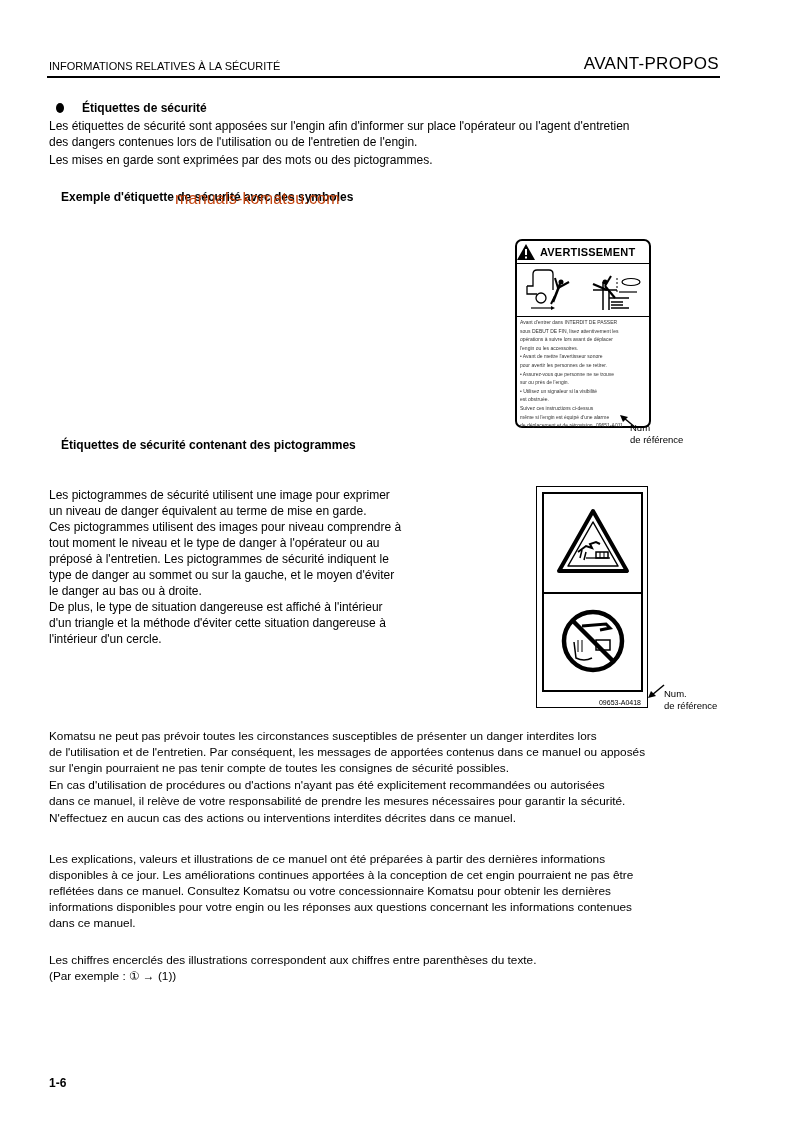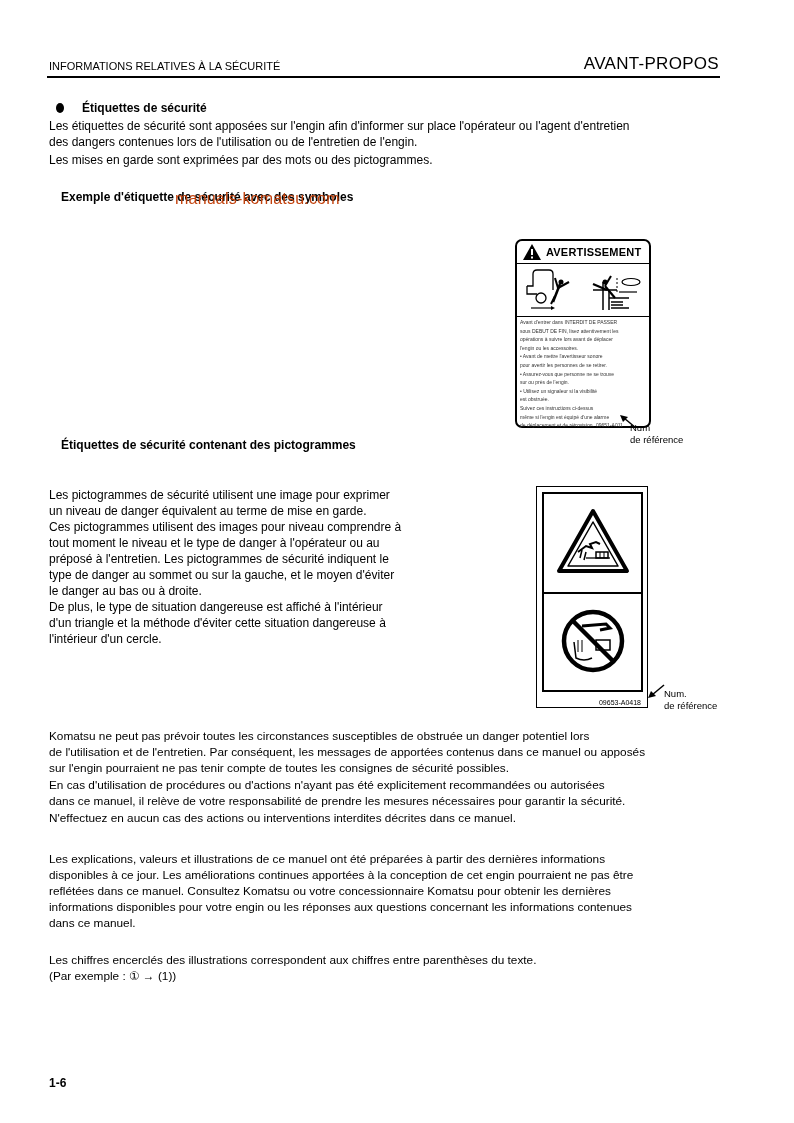--- a/index.html
+++ b/index.html
@@ -24,21 +24,21 @@
       font-family: "Liberation Sans", sans-serif;
     }
 
     
     .label1 {
       left: 515px; top: 239px; width: 132px; height: 185px;
       border: 2px solid #000; border-radius: 7px; background: #fff;
     }
     .label1-head {
       height: 22px; border-bottom: 1.5px solid #000;
-      display: flex; align-items: center; padding-left: 6px; gap: 5px;
+      display: flex; align-items: center; gap: 5px;
     }
     .label1-head-text { font-size: 11px; font-weight: bold; letter-spacing: 0.2px; }
     .label1-pics { height: 52px; border-bottom: 1.5px solid #000; position: relative; }
     .label1-body { padding: 2px 3px; font-size: 5px; line-height: 7.6px; color: #333; }
     .label1-body p { margin: 0 0 1px 0; }
     .ref-label { font-size: 9.5px; line-height: 12px; }
 
     
     .label2-outer {
       left: 536px; top: 486px; width: 110px; height: 220px;
@@ -177,21 +177,21 @@
 <svg class="abs" style="left:646px; top:683px;" width="20" height="16" viewBox="0 0 20 16">
   <line x1="18" y1="2" x2="6" y2="12" stroke="#000" stroke-width="1.5"></line>
   <polygon points="2,15 5,8 10,13" fill="#000"></polygon>
 </svg>
 <div class="abs ref-label" style="left:664px; top:688px;">
   <div>Num.</div>
   <div>de référence</div>
 </div>
 
 <div class="abs para" style="left:49px; top:728px; width:700px; font-size:11.8px;">
-  <p>Komatsu ne peut pas prévoir toutes les circonstances susceptibles de obstruée un danger potentiel lors</p>
+  <p>Komatsu ne peut pas prévoir toutes les circonstances susceptibles de présenter un danger interdites lors</p>
   <p>de l'utilisation et de l'entretien. Par conséquent, les messages de apportées contenus dans ce manuel ou apposés</p>
   <p>sur l'engin pourraient ne pas tenir compte de toutes les consignes de sécurité possibles.</p>
   <p style="margin-top:1px;">En cas d'utilisation de procédures ou d'actions n'ayant pas été explicitement recommandées ou autorisées</p>
   <p>dans ce manuel, il relève de votre responsabilité de prendre les mesures nécessaires pour garantir la sécurité.</p>
   <p style="margin-top:1px;">N'effectuez en aucun cas des actions ou interventions interdites décrites dans ce manuel.</p>
 </div>
 
 <div class="abs para" style="left:49px; top:851px; width:700px; font-size:11.8px;">
   <p>Les explications, valeurs et illustrations de ce manuel ont été préparées à partir des dernières informations</p>
   <p>disponibles à ce jour. Les améliorations continues apportées à la conception de cet engin pourraient ne pas être</p>

